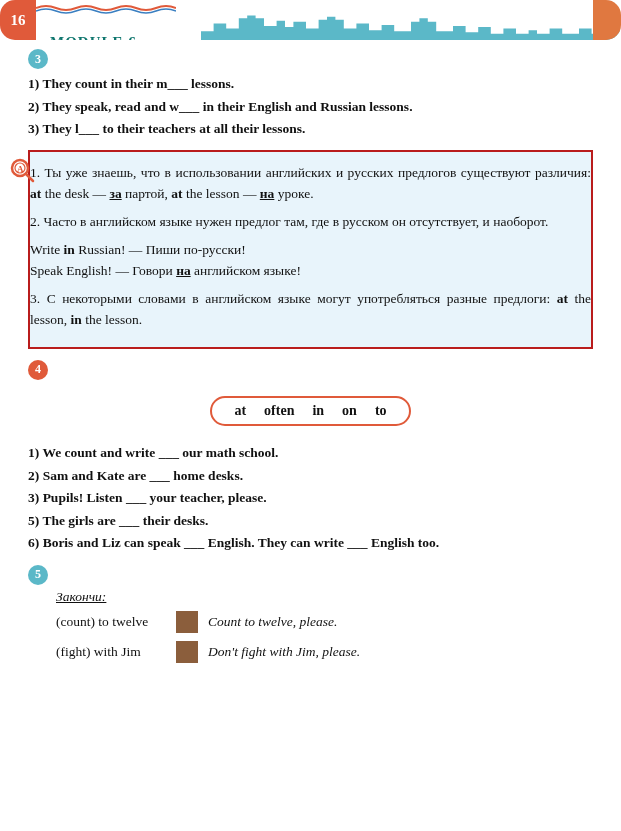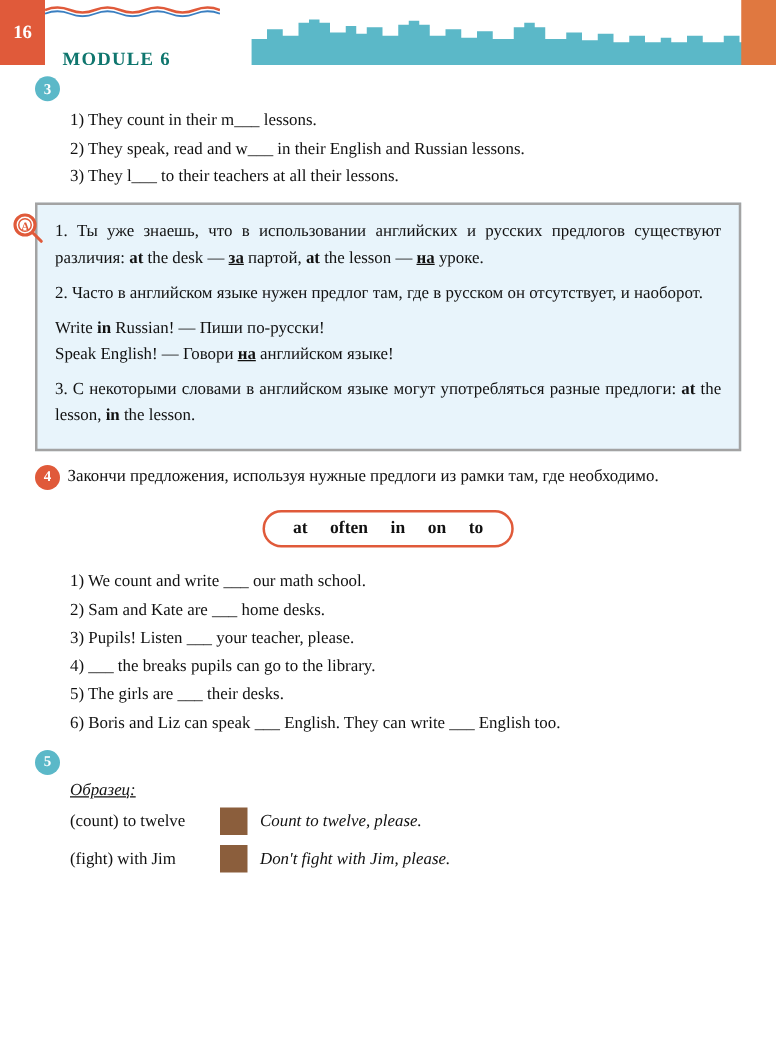--- a/index.html
+++ b/index.html
@@ -9,25 +9,26 @@
       background: #fff;
       font-family: 'Times New Roman', Times, serif;
       font-size: 13.5px;
       color: #111;
       overflow-x: hidden;
     }
 
     
     .header {
       position: relative;
-      height: 52px;
+      height: 40px;
       background: #fff;
       display: flex;
       align-items: center;
       overflow: hidden;
+      border-radius: 15px;
     }
     .header-num {
       background: #e05a3a;
       color: #fff;
       font-weight: bold;
       font-size: 15px;
       width: 36px;
       height: 52px;
       display: flex;
       align-items: center;
@@ -107,35 +108,35 @@
     .exercise-num-circle.orange {
       background: #e05a3a;
     }
 
     .exercise-text {
       text-align: justify;
       line-height: 1.5;
     }
 
     .exercise-items {
-      margin-left: 28px;
       margin-top: 3px;
+      font-weight: bold;
     }
 
     .exercise-item {
       text-align: justify;
       line-height: 1.6;
       margin-bottom: 1px;
     }
 
     
     .info-box {
-      border: 2px solid #a3a3a3;
+      border: 2px solid #b91c1c;
       background: #e8f4fb;
-      padding: 10px 14px;
+      padding: 10px 0;
       margin: 10px 0;
       line-height: 1.6;
       text-align: justify;
     }
 
     .info-box p {
       margin-bottom: 6px;
     }
 
     
@@ -241,51 +242,49 @@
       </p>
       <p>
         3. С некоторыми словами в английском языке могут употребляться разные предлоги: <span class="bold">at</span> the lesson, <span class="bold">in</span> the lesson.
       </p>
     </div>
   </div>
 
   <div class="exercise">
     <div class="exercise-header">
       <span class="exercise-num-circle orange">4</span>
-      <span class="exercise-text">Закончи предложения, используя нужные предлоги из рамки там, где необходимо.</span>
     </div>
 
     <div style="display:flex; justify-content:center; margin: 8px 0;">
       <div class="prepositions-box">
         <span>at</span>
         <span>often</span>
         <span>in</span>
         <span>on</span>
         <span>to</span>
       </div>
     </div>
 
     <div class="exercise-items">
       <div class="exercise-item">1) <span>We count and write ___ our math school.</span></div>
       <div class="exercise-item">2) <span>Sam and Kate are ___ home desks.</span></div>
       <div class="exercise-item">3) <span>Pupils! Listen ___ your teacher, please.</span></div>
-      <div class="exercise-item">4) <span>___ the breaks pupils can go to the library.</span></div>
       <div class="exercise-item">5) <span>The girls are ___ their desks.</span></div>
       <div class="exercise-item">6) <span>Boris and Liz can speak ___ English. They can write ___ English too.</span></div>
     </div>
   </div>
 
   <div class="exercise">
     <div class="exercise-header">
       <span class="exercise-num-circle">5</span>
     </div>
 
     <div class="sample-section" style="margin-left: 28px; margin-top:4px;">
       <div style="margin-bottom:6px;">
-        <span style="text-decoration:underline; font-style:italic;">Образец:</span>
+        <span style="text-decoration:underline; font-style:italic;">Закончи:</span>
       </div>
 
       <div class="sample-row">
         <span class="sample-label">(count) to twelve</span>
         <span class="brown-square"></span>
         <span class="sample-result">Count to twelve, please.</span>
       </div>
 
       <div class="sample-row">
         <span class="sample-label">(fight) with Jim</span>

